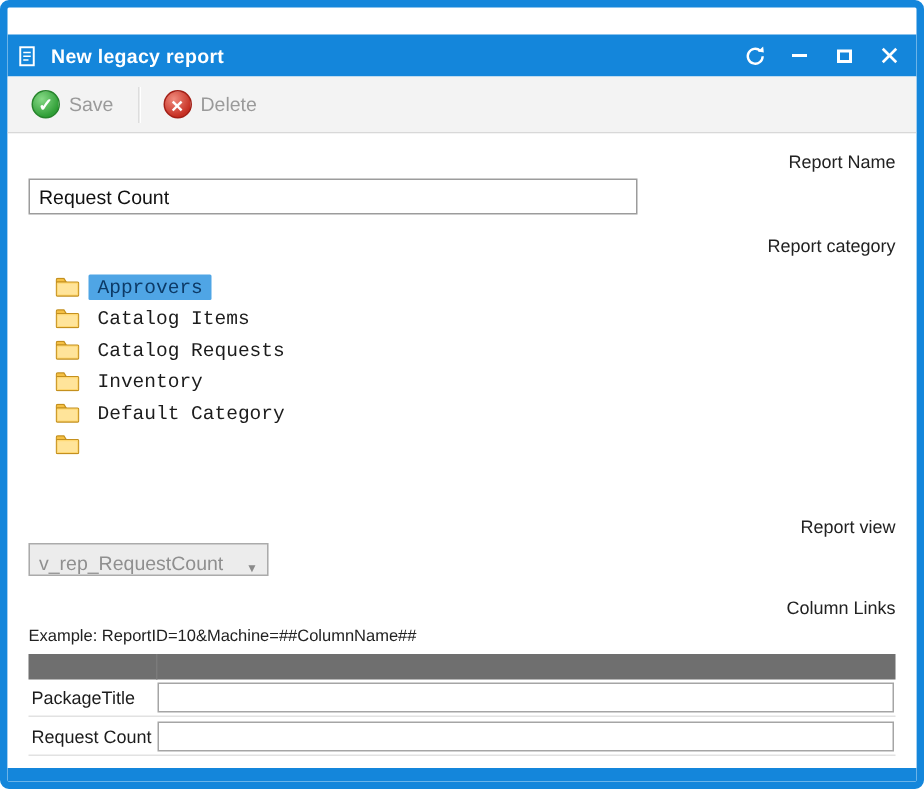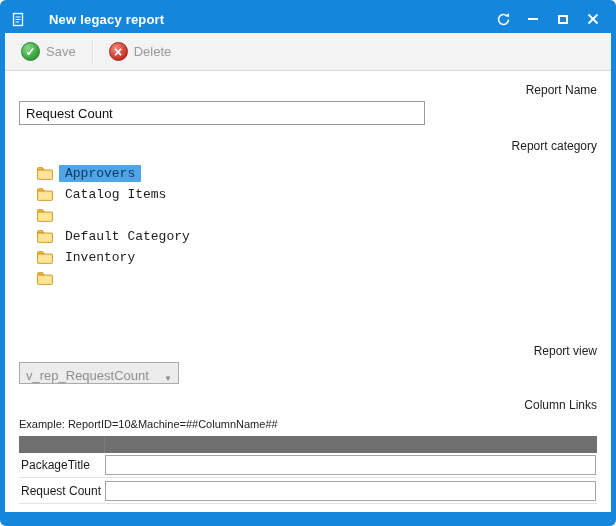--- a/index.html
+++ b/index.html
@@ -19,22 +19,23 @@
     border-radius:6px;
     overflow:hidden;
     display:flex;flex-direction:column;
     background:#fff;
   }
   
   .titlebar{
     height:28px;flex:0 0 28px;
     background:var(--blue);
     display:flex;align-items:center;
-    padding:0 6px 0 6px;gap:24px;
+    padding:0 6px 0 6px;gap:9px;
     color:#fff;
+    margin-top:18px;
   }
   .title-icon{display:flex;align-items:center;}
   .title-text{font-size:13px;font-weight:bold;letter-spacing:.2px;}
   .win-controls{margin-left:auto;display:flex;align-items:center;gap:6px;}
   .winbtn{width:24px;height:22px;display:flex;align-items:center;justify-content:center;cursor:pointer;}
   .min-glyph{width:10px;height:2px;background:#fff;display:block;}
   .max-glyph{width:10px;height:9px;border:2px solid #fff;display:block;}
   
   .toolbar{
     height:38px;flex:0 0 38px;
@@ -201,40 +202,41 @@
         <span class="tree-label">Catalog Items</span>
       </div>
       <div class="tree-item">
         <span class="folder-icon">
           <svg width="16" height="13" viewBox="0 0 16 13">
               <path d="M0.5 3 L0.5 1.6 Q0.5 0.6 1.5 0.6 L5.6 0.6 L7.1 3 Z" fill="#F5C044" stroke="#C4901E" stroke-width="0.8"></path>
               <rect x="0.5" y="3" width="15" height="9.4" rx="0.8" fill="#FFD873" stroke="#C4901E" stroke-width="0.8"></rect>
               <rect x="1.6" y="4.2" width="12.8" height="7.2" rx="0.6" fill="#FFE49A"></rect>
             </svg>
         </span>
+        <span class="tree-label">Catalog Requests</span>
+      </div>
+      <div class="tree-item">
+        <span class="folder-icon">
+          <svg width="16" height="13" viewBox="0 0 16 13">
+              <path d="M0.5 3 L0.5 1.6 Q0.5 0.6 1.5 0.6 L5.6 0.6 L7.1 3 Z" fill="#F5C044" stroke="#C4901E" stroke-width="0.8"></path>
+              <rect x="0.5" y="3" width="15" height="9.4" rx="0.8" fill="#FFD873" stroke="#C4901E" stroke-width="0.8"></rect>
+              <rect x="1.6" y="4.2" width="12.8" height="7.2" rx="0.6" fill="#FFE49A"></rect>
+            </svg>
+        </span>
+        <span class="tree-label">Inventory</span>
       </div>
       <div class="tree-item">
         <span class="folder-icon">
           <svg width="16" height="13" viewBox="0 0 16 13">
               <path d="M0.5 3 L0.5 1.6 Q0.5 0.6 1.5 0.6 L5.6 0.6 L7.1 3 Z" fill="#F5C044" stroke="#C4901E" stroke-width="0.8"></path>
               <rect x="0.5" y="3" width="15" height="9.4" rx="0.8" fill="#FFD873" stroke="#C4901E" stroke-width="0.8"></rect>
               <rect x="1.6" y="4.2" width="12.8" height="7.2" rx="0.6" fill="#FFE49A"></rect>
             </svg>
         </span>
         <span class="tree-label">Default Category</span>
-      </div>
-      <div class="tree-item">
-        <span class="folder-icon">
-          <svg width="16" height="13" viewBox="0 0 16 13">
-              <path d="M0.5 3 L0.5 1.6 Q0.5 0.6 1.5 0.6 L5.6 0.6 L7.1 3 Z" fill="#F5C044" stroke="#C4901E" stroke-width="0.8"></path>
-              <rect x="0.5" y="3" width="15" height="9.4" rx="0.8" fill="#FFD873" stroke="#C4901E" stroke-width="0.8"></rect>
-              <rect x="1.6" y="4.2" width="12.8" height="7.2" rx="0.6" fill="#FFE49A"></rect>
-            </svg>
-        </span>
-        <span class="tree-label">Inventory</span>
       </div>
       <div class="tree-item">
         <span class="folder-icon">
           <svg width="16" height="13" viewBox="0 0 16 13">
               <path d="M0.5 3 L0.5 1.6 Q0.5 0.6 1.5 0.6 L5.6 0.6 L7.1 3 Z" fill="#F5C044" stroke="#C4901E" stroke-width="0.8"></path>
               <rect x="0.5" y="3" width="15" height="9.4" rx="0.8" fill="#FFD873" stroke="#C4901E" stroke-width="0.8"></rect>
               <rect x="1.6" y="4.2" width="12.8" height="7.2" rx="0.6" fill="#FFE49A"></rect>
             </svg>
         </span>
       </div>

